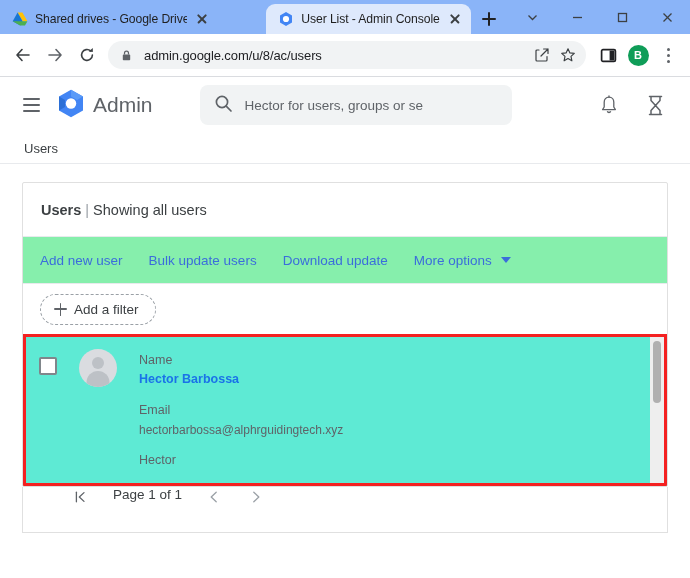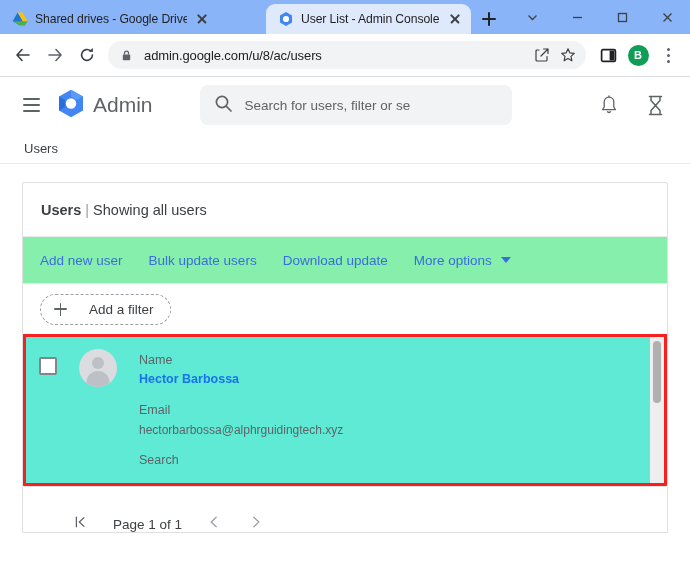--- a/index.html
+++ b/index.html
@@ -25,20 +25,21 @@
   .tab {
     height: 30px;
     display: flex;
     align-items: center;
     padding: 0 8px 0 12px;
     border-radius: 9px 9px 0 0;
     font-size: 12px;
     color: #202124;
     gap: 7px;
     position: relative;
+    text-align: center;
   }
   .tab.inactive { background: transparent; width: 218px; }
   .tab.active { background: #dee9fc; width: 205px; margin-left: 48px; }
 
   .tab-favicon { width: 16px; height: 16px; flex: 0 0 16px; position: relative; }
   .tab-title {
     flex: 1 1 auto;
     white-space: nowrap;
     overflow: hidden;
     text-overflow: clip;
@@ -174,21 +175,21 @@
   .caret {
     width: 0; height: 0;
     border-left: 5px solid transparent;
     border-right: 5px solid transparent;
     border-top: 6px solid #3b6ddb;
   }
 
   .filterbar { height: 50px; background: #ffffff; display: flex; align-items: center; padding: 0 17px; }
   .filter-chip {
     height: 31px; border: 1px dashed #9aa0a6; border-radius: 16px;
-    display: flex; align-items: center; gap: 22px;
+    display: flex; align-items: center; gap: 7px;
     padding: 0 16px 0 13px;
     font-size: 13.5px; color: #3c4043;
   }
   .plus { width: 13px; height: 13px; position: relative; flex: 0 0 13px; }
   .plus::before, .plus::after { content: ""; position: absolute; background: #5f6368; border-radius: 1px; }
   .plus::before { left: 0; top: 5.6px; width: 13px; height: 1.8px; }
   .plus::after  { top: 0; left: 5.6px; height: 13px; width: 1.8px; }
 
   
   .highlight-wrap {
@@ -235,21 +236,21 @@
     position: relative;
   }
   .scrollbar-thumb {
     position: absolute; left: 3px; top: 4px;
     width: 8px; height: 62px;
     background: #b0b0b0; border-radius: 4px;
   }
 
   
   .pagination {
-    height: 46px; display: flex; align-items: flex-end;
+    height: 46px; display: flex; align-items: flex-start;
     padding-left: 48px; gap: 22px;
     background: #ffffff;
     border: 1px solid #e0e0e0; border-top: none;
   }
   .page-nav { width: 20px; height: 20px; display: flex; align-items: center; justify-content: center; }
   .page-label { font-size: 13.5px; color: #3c4043; }
 </style>
 </head>
 <body>
 
@@ -386,21 +387,21 @@
         <span class="brand-name">Admin</span>
       </span>
 
       <div class="searchbar">
         <span>
           <svg width="19" height="19" viewBox="0 0 19 19">
             <circle cx="8" cy="8" r="5.6" stroke="#5f6368" stroke-width="1.7" fill="none"></circle>
             <line x1="12.2" y1="12.2" x2="17" y2="17" stroke="#5f6368" stroke-width="1.7" stroke-linecap="round"></line>
           </svg>
         </span>
-        <span class="search-ph">Search for users, filter or se</span>
+        <span class="search-ph">Hector for users, groups or se</span>
       </div>
 
       <div class="header-right">
         <span class="hicon">
           <svg width="20" height="21" viewBox="0 0 20 21">
             <path d="M10 2.2 C6.9 2.2 5.2 4.4 5.2 7.2 V12 L3.6 14.6 H16.4 L14.8 12 V7.2 C14.8 4.4 13.1 2.2 10 2.2 Z" stroke="#5f6368" stroke-width="1.3" fill="none" stroke-linejoin="round"></path>
             <line x1="10" y1="1" x2="10" y2="2.3" stroke="#5f6368" stroke-width="1.3" stroke-linecap="round"></line>
             <path d="M8.3 16.3 a1.8 1.8 0 0 0 3.4 0" stroke="#5f6368" stroke-width="1.3" fill="none"></path>
           </svg>
         </span>
@@ -460,21 +461,21 @@
               <span class="ua-head"></span>
                 <span class="ua-body"></span>
             </span>
             <div class="user-fields">
               <span class="field-label">Name</span>
               <span class="field-value-link">Hector Barbossa</span>
               <span class="gap-lg"></span>
               <span class="field-label">Email</span>
               <span class="field-value">hectorbarbossa@alphrguidingtech.xyz</span>
               <span class="gap-md"></span>
-              <span class="field-label">Search</span>
+              <span class="field-label">Hector</span>
             </div>
           </div>
           <div class="scrollbar-track">
             <span class="scrollbar-thumb"></span>
           </div>
         </div>
 
       </div>
 
       <div class="pagination">

